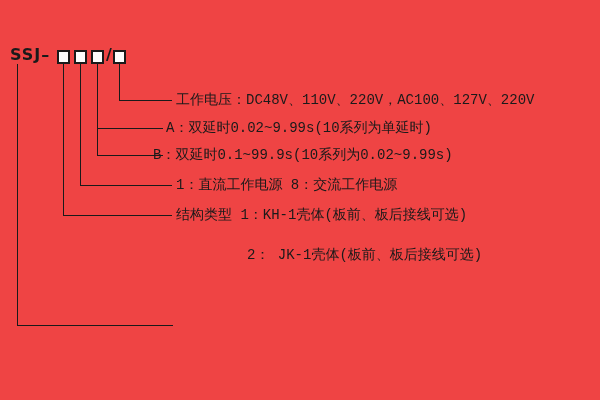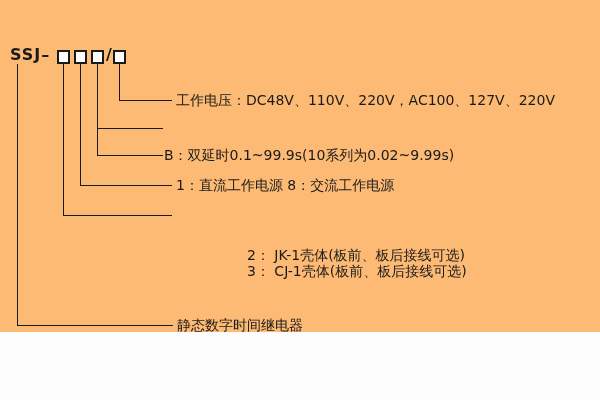--- a/index.html
+++ b/index.html
@@ -2,40 +2,41 @@
 <html><head>
 <meta charset="utf-8">
 <style>
   html,body{margin:0;padding:0;}
   body{
     width:600px;height:400px;
     font-family:"DejaVu Sans","Liberation Sans",sans-serif;
     background:#fdfdfd;
   }
   .canvas{
-    position:relative;width:600px;height:332px;
-    background:#fdba74;color:#1a1a1a;overflow:hidden;
+    position:relative;width:600px;height:400px;
+    background:#ef4444;color:#1a1a1a;overflow:hidden;
   }
   .model-prefix{
     position:absolute;left:10px;top:45px;
     font-size:16px;font-weight:bold;letter-spacing:1px;white-space:nowrap;
   }
   .model-slash{
     position:absolute;left:106px;top:45px;
     font-size:16px;font-weight:bold;
   }
   .dbox{
     position:absolute;top:50px;width:9px;height:10px;
     border:2px solid #1a1a1a;background:#fdfdfd;
   }
   .vline{position:absolute;width:1px;background:#1a1a1a;}
   .hline{position:absolute;height:1px;background:#1a1a1a;}
   .lbl{
     position:absolute;font-size:14px;line-height:15px;white-space:nowrap;
     color:#1a1a1a;
+    font-family:Liberation Mono, monospace;
   }
 </style>
 </head>
 <body>
 
 <div class="canvas">
 
   <span class="model-prefix">SSJ–</span>
   <span class="dbox" style="left:57px"></span>
   <span class="dbox" style="left:74px"></span>
@@ -50,19 +51,19 @@
   <div class="vline" style="left:119px;top:64px;height:37px"></div>
 
   <div class="hline" style="left:119px;top:100px;width:53px"></div>
   <div class="hline" style="left:97px;top:128px;width:66px"></div>
   <div class="hline" style="left:97px;top:155px;width:66px"></div>
   <div class="hline" style="left:80px;top:185px;width:92px"></div>
   <div class="hline" style="left:63px;top:215px;width:109px"></div>
   <div class="hline" style="left:17px;top:325px;width:156px"></div>
 
   <div class="lbl" style="left:176px;top:93px">工作电压：DC48V、110V、220V，AC100、127V、220V</div>
-  <div class="lbl" style="left:164px;top:148px">B：双延时0.1~99.9s(10系列为0.02~9.99s)</div>
+  <div class="lbl" style="left:166px;top:121px">A：双延时0.02~9.99s(10系列为单延时)</div>
+  <div class="lbl" style="left:153px;top:148px">B：双延时0.1~99.9s(10系列为0.02~9.99s)</div>
   <div class="lbl" style="left:176px;top:178px">1：直流工作电源 8：交流工作电源</div>
+  <div class="lbl" style="left:176px;top:208px">结构类型 1：KH-1壳体(板前、板后接线可选)</div>
   <div class="lbl" style="left:247px;top:248px">2： JK-1壳体(板前、板后接线可选)</div>
-  <div class="lbl" style="left:247px;top:264px">3： CJ-1壳体(板前、板后接线可选)</div>
-  <div class="lbl" style="left:177px;top:318px">静态数字时间继电器</div>
 
 </div>
 
 </body></html>

